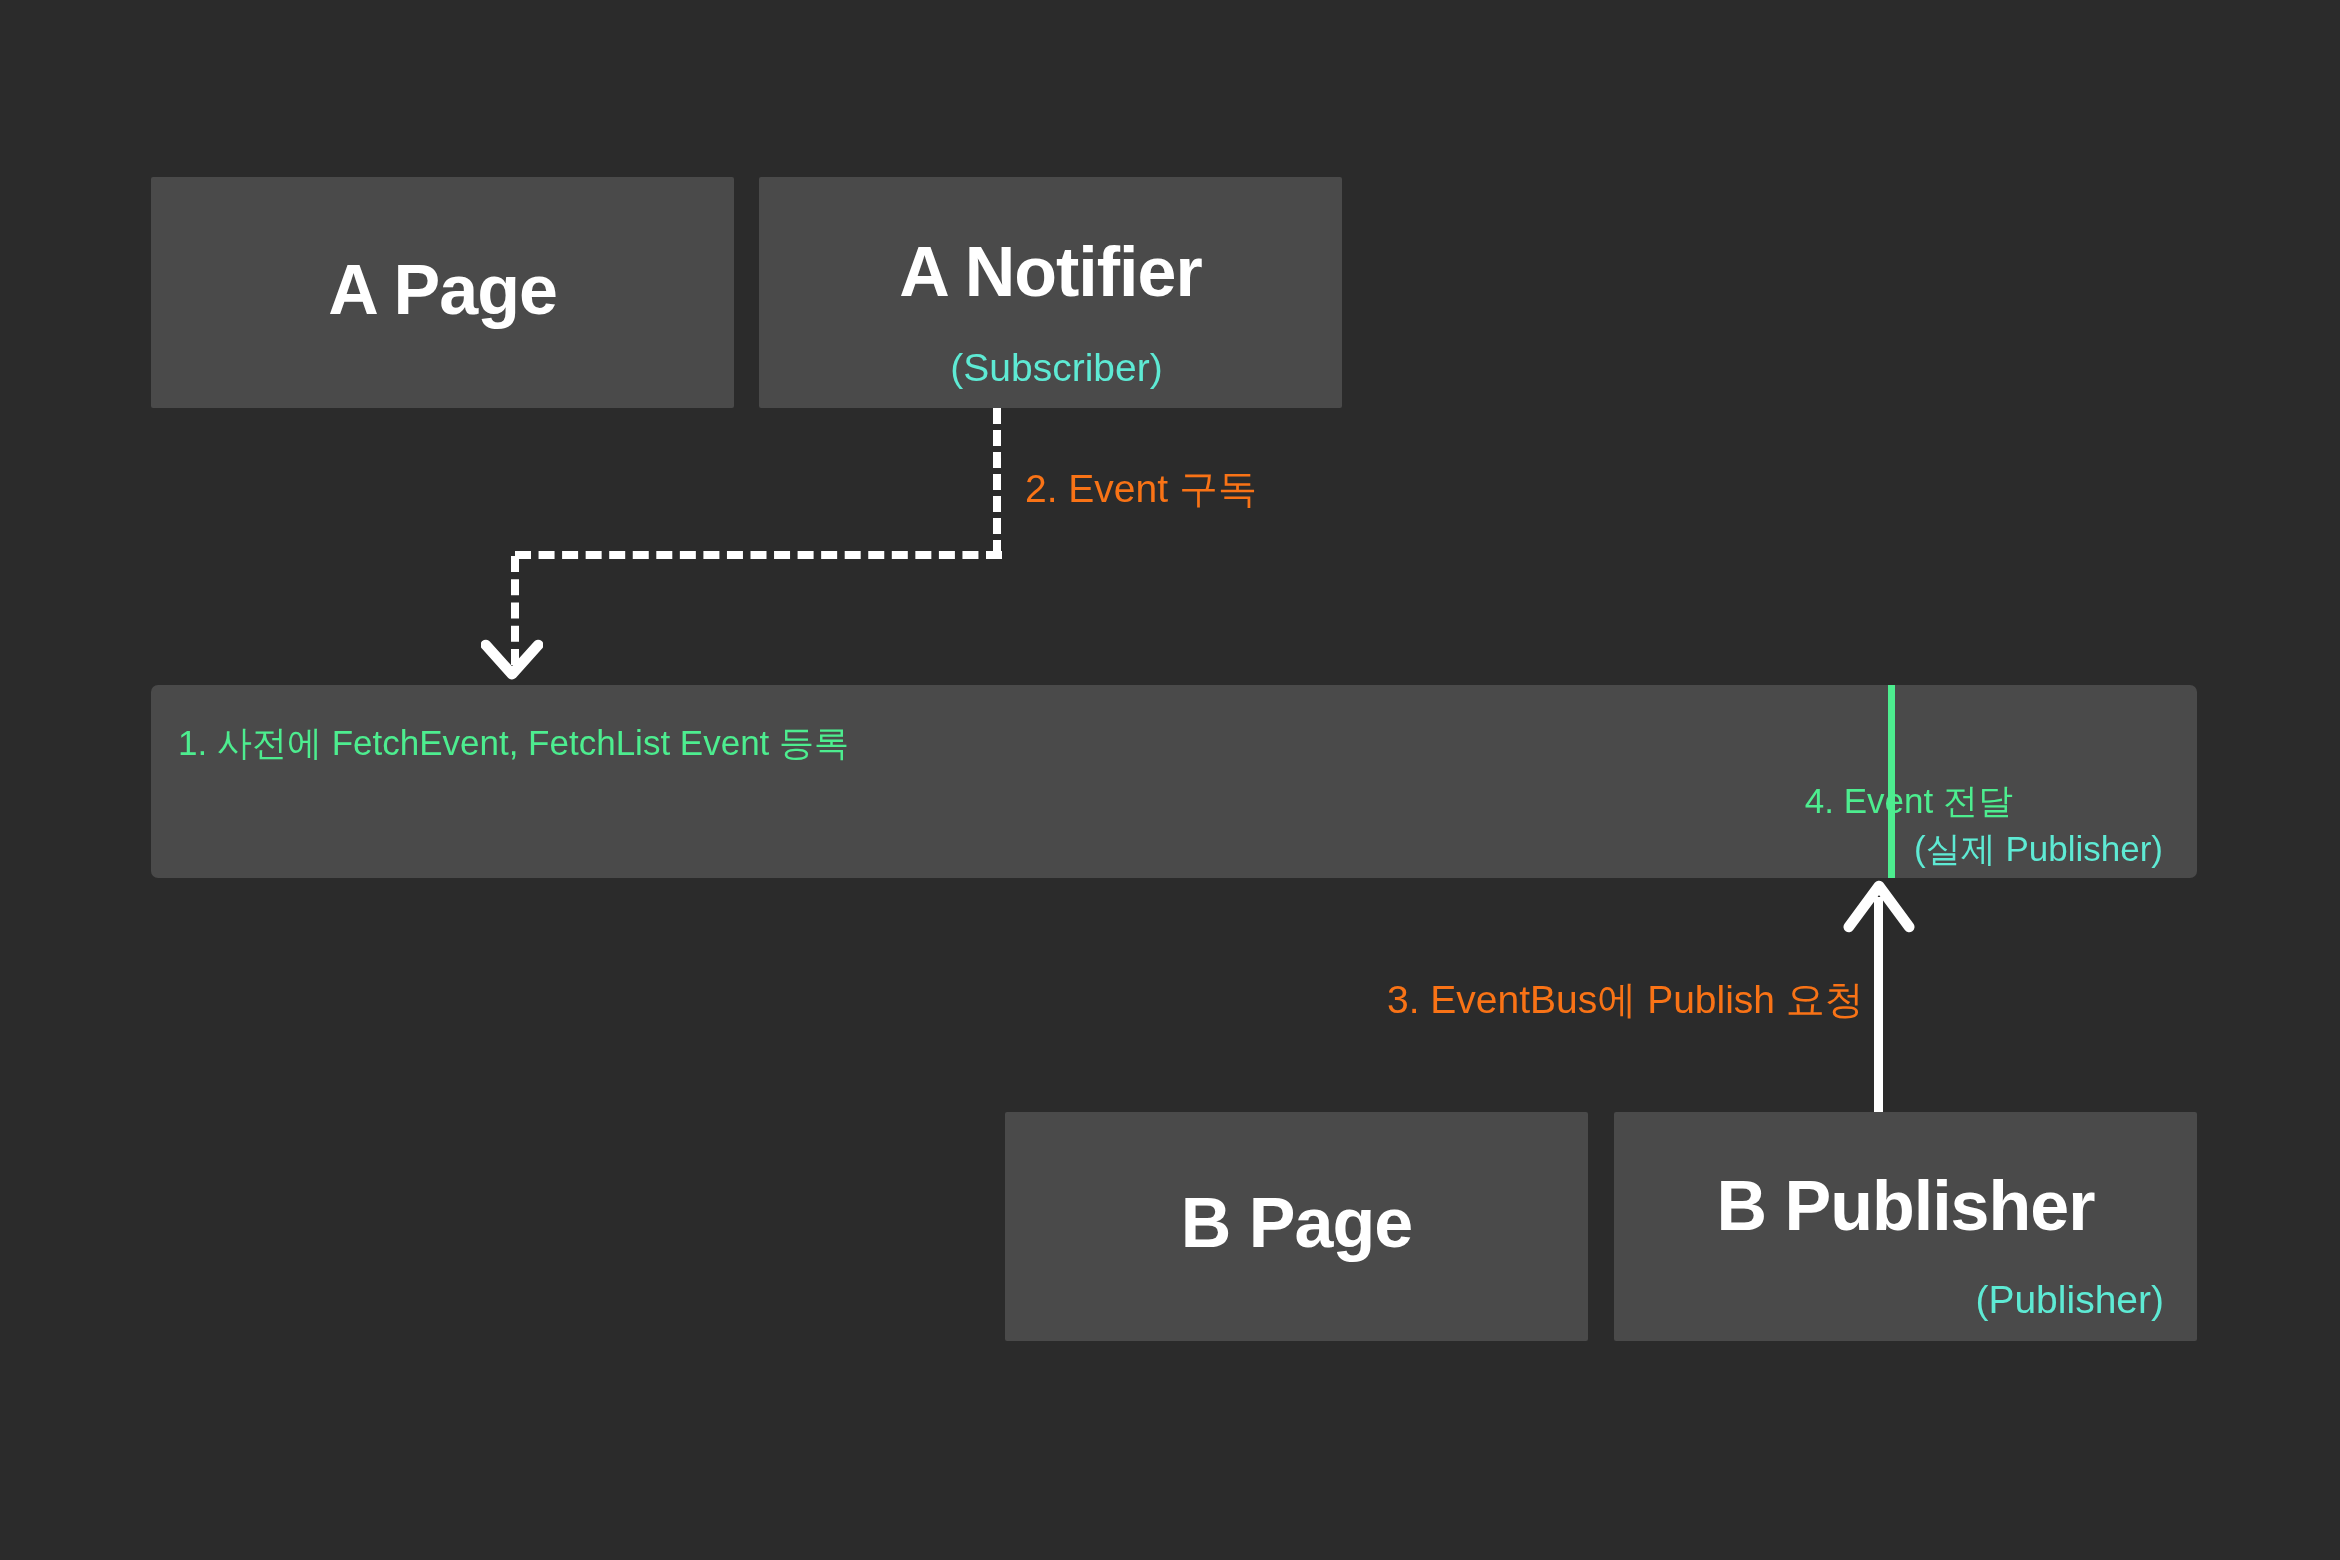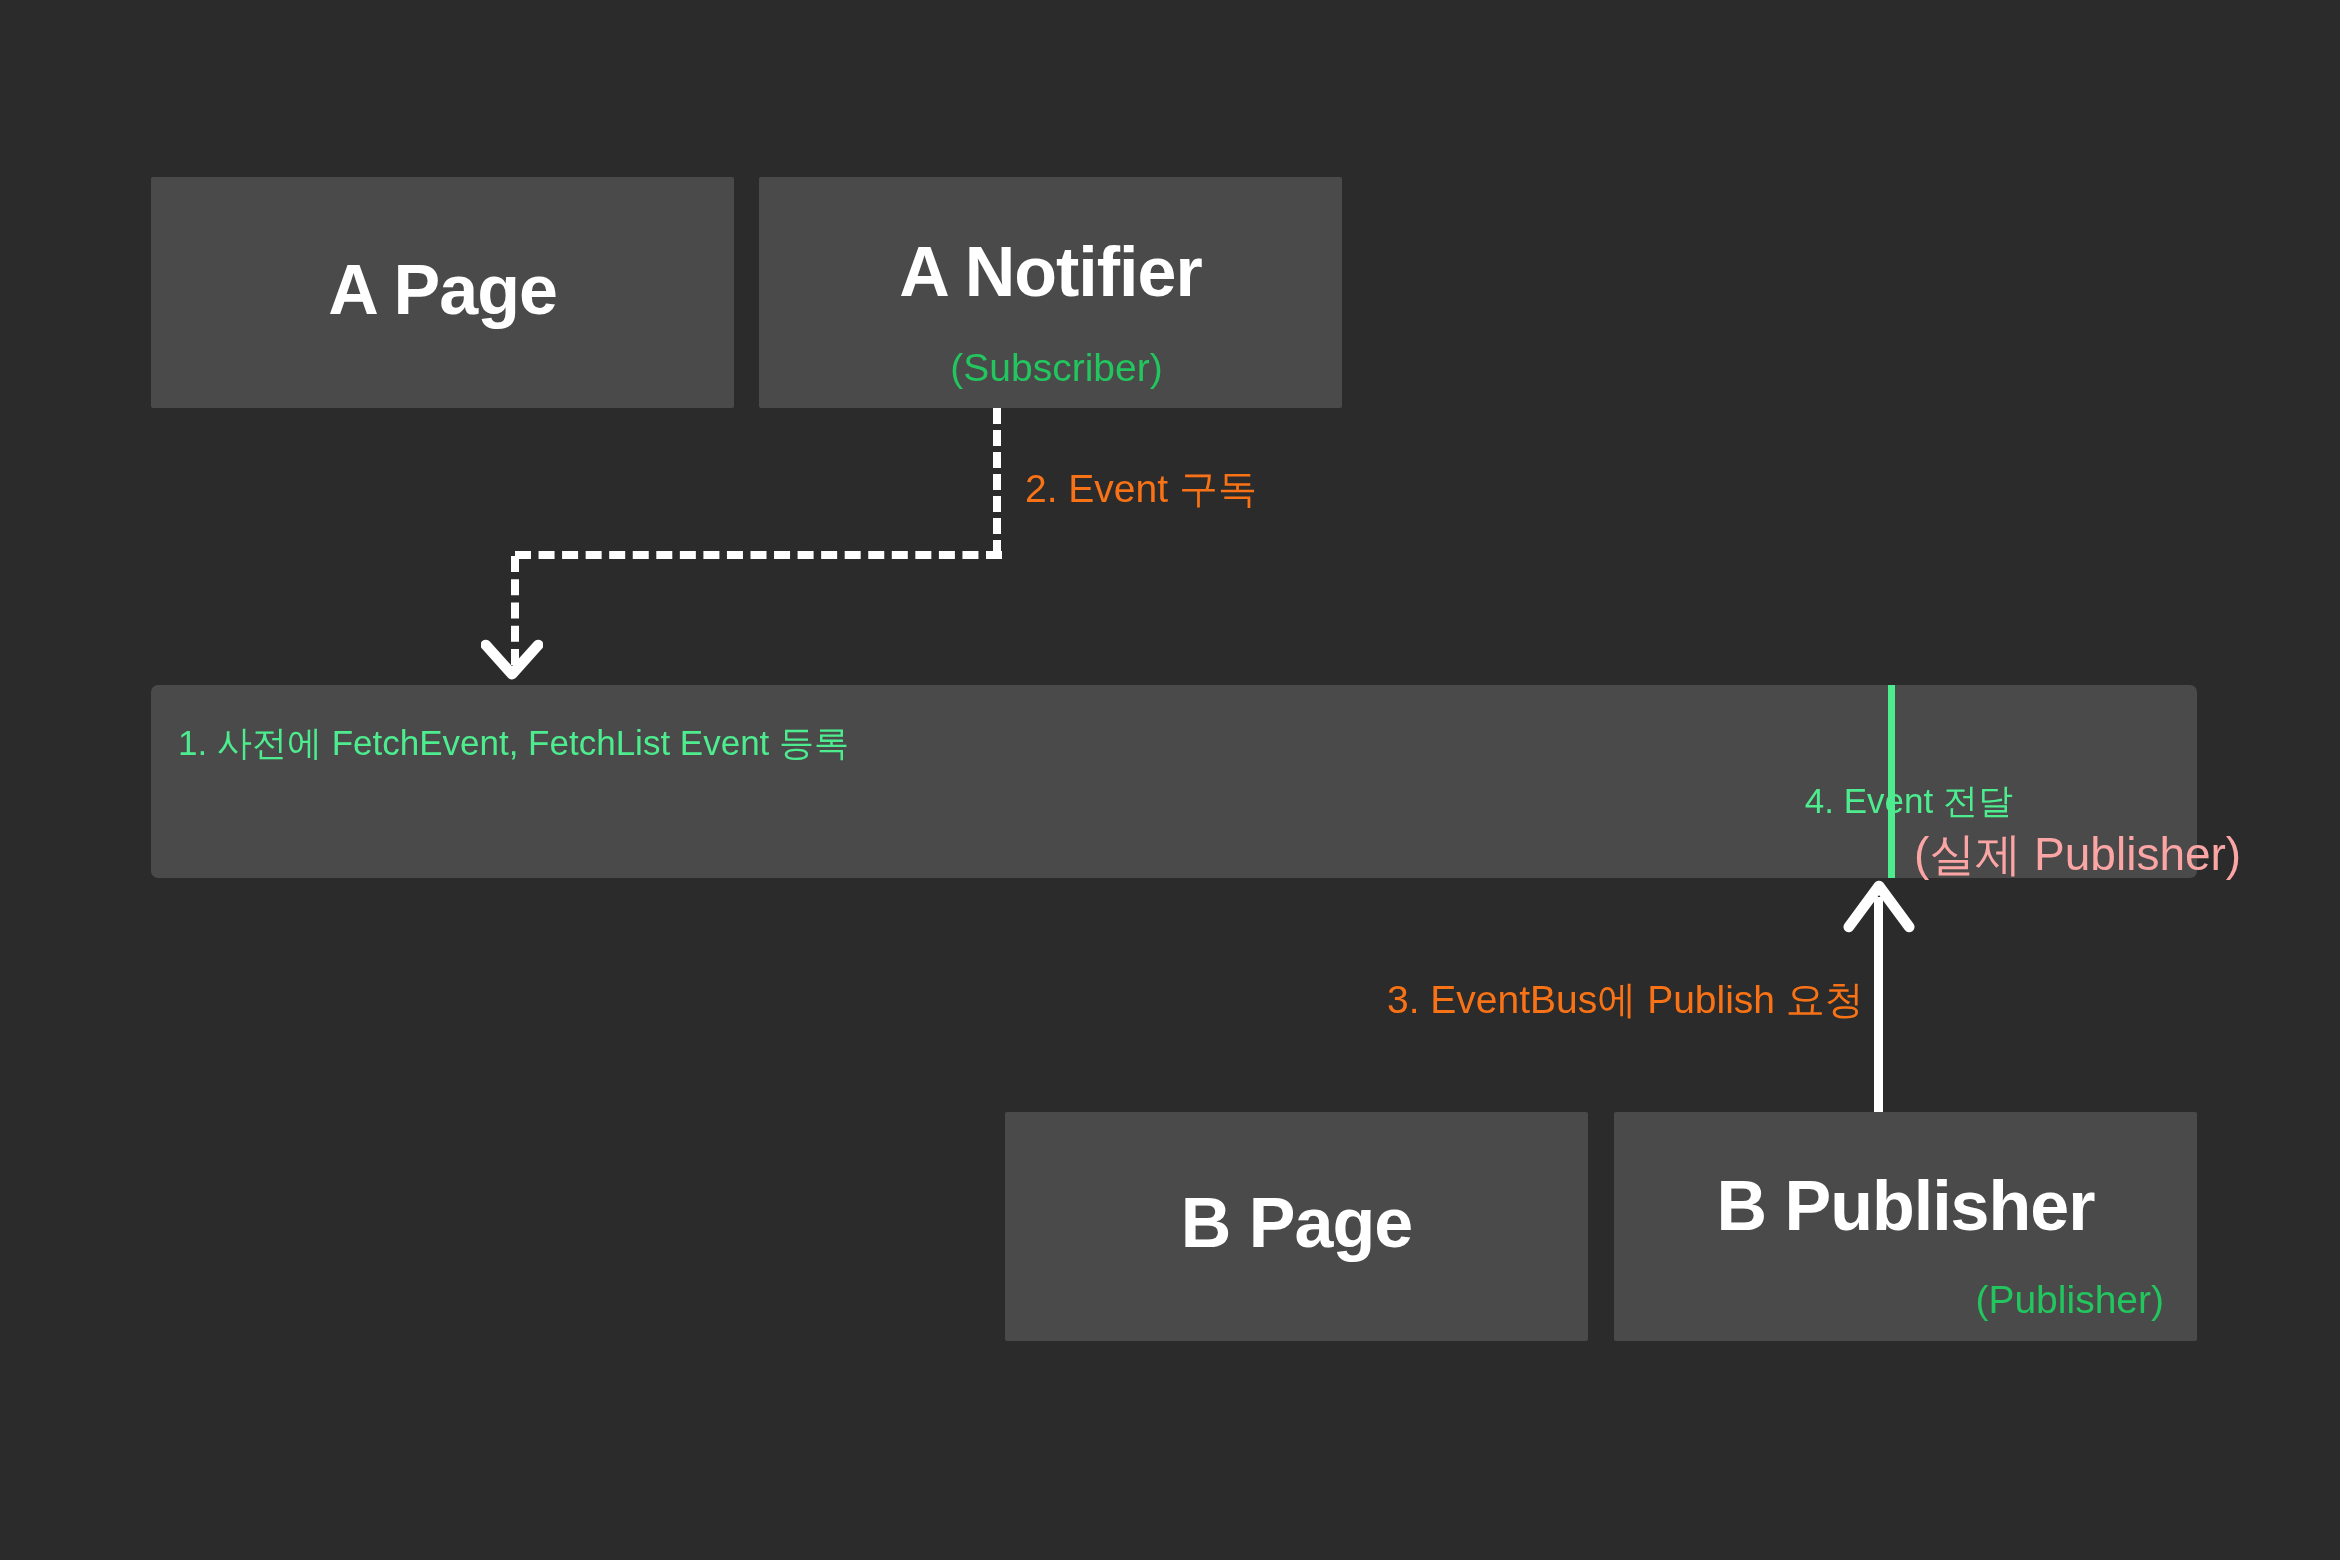--- a/index.html
+++ b/index.html
@@ -34,21 +34,21 @@
     font-weight: bold;
     font-size: 70px;
     letter-spacing: -1px;
     line-height: 1;
   }
   .node-sub {
     position: absolute;
     left: 12px;
     right: 0;
     text-align: center;
-    color: #22c55e;
+    color: #5eead4;
     font-size: 39px;
     line-height: 1;
     font-weight: 400;
   }
   .node-sub.right {
     text-align: right;
     padding-right: 33px;
   }
 
   #node-a-page  { left: 151px;  top: 177px;  width: 583px; height: 231px; }
@@ -111,22 +111,22 @@
     left: 1737px;
     top: 0;
     width: 6.8px;
     height: 193px;
     background: #4ded8f;
   }
   #bus-note-publisher {
     position: absolute;
     left: 1763px;
     top: 146px;
-    color: #fca5a5;
-    font-size: 46px;
+    color: #5eead4;
+    font-size: 35px;
     line-height: 1;
     white-space: nowrap;
   }
 
   
   .dash-v {
     position: absolute;
     width: 0;
     border-left: 8.8px dashed #ffffff;
   }

